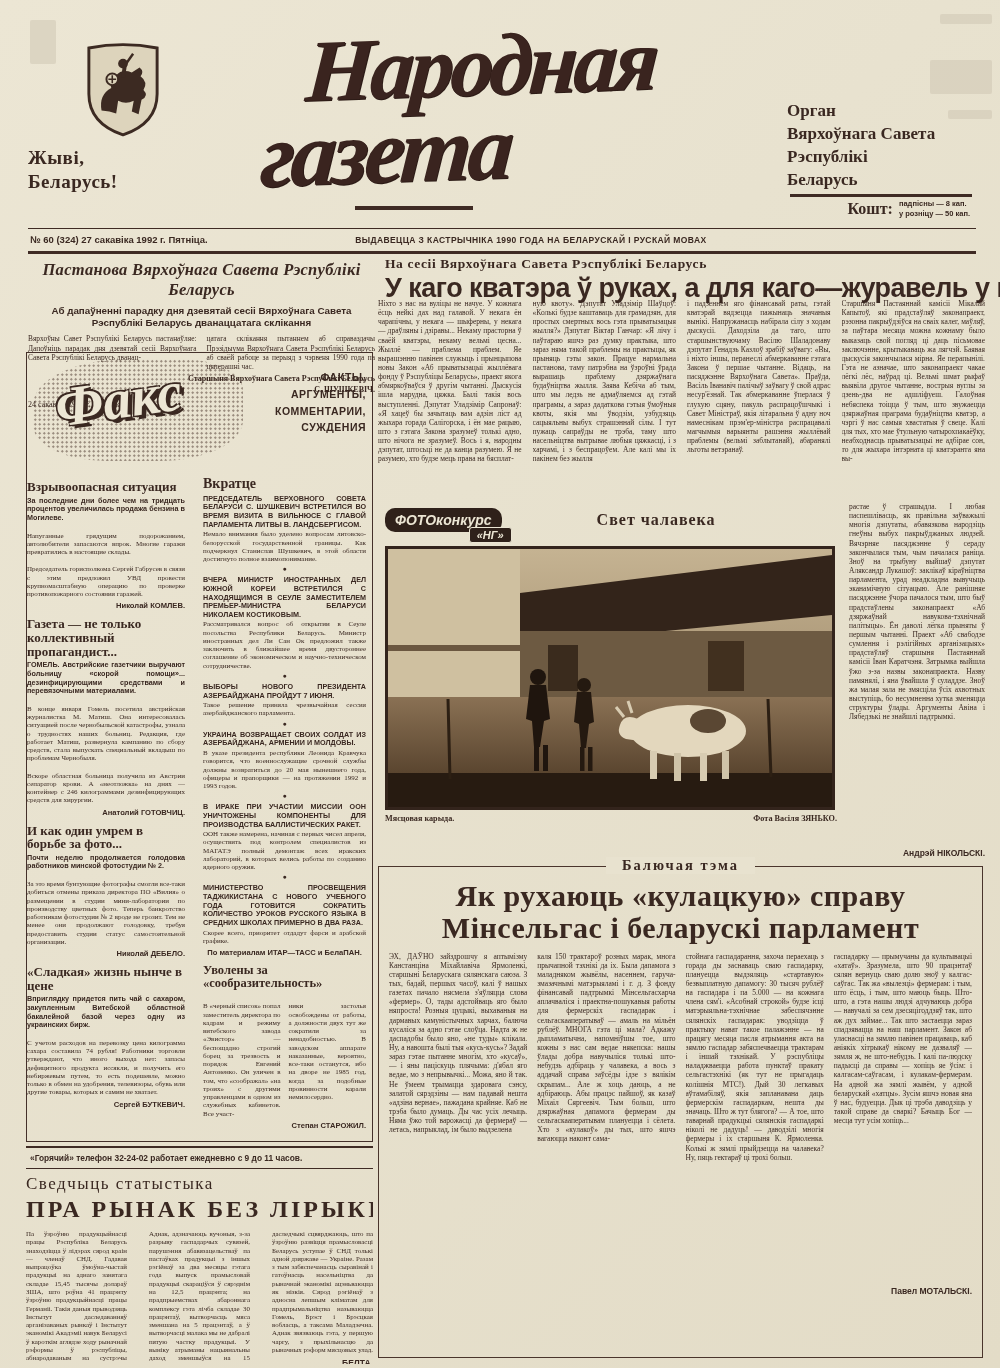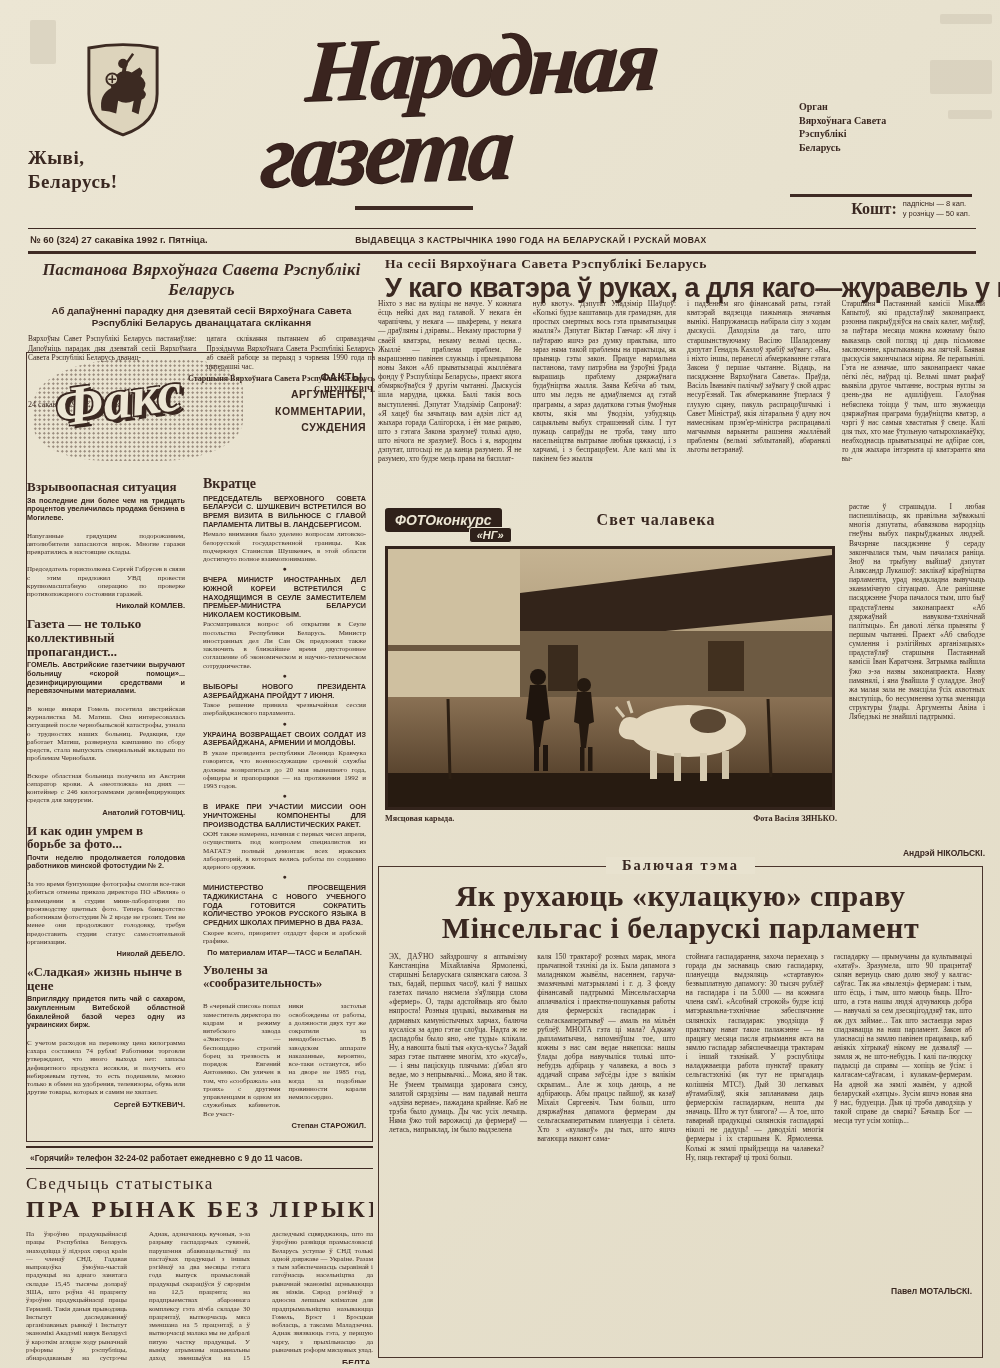--- a/index.html
+++ b/index.html
@@ -11,25 +11,25 @@
   .jt{text-align:justify}
   .artifact{position:absolute;background:#c9c2ad;opacity:.45;border-radius:2px;}
 
   
   #slogan{left:28px;top:146px;font-size:19px;font-weight:bold;line-height:1.25;letter-spacing:.5px}
   #logo{left:250px;top:14px;width:570px;height:205px;transform:rotate(-2deg)}
   .logo-l1,.logo-l2{font-style:italic;font-weight:bold;color:#3a241f;letter-spacing:-4px;line-height:1;
     text-shadow:1px 1px 0 #2c1b16;}
   .logo-l1{position:absolute;left:58px;top:6px;font-size:88px;transform:skewX(-6deg)}
   .logo-l2{position:absolute;left:10px;top:86px;font-size:92px;transform:skewX(-6deg)}
-  #organ{right:26px;top:100px;width:175px;font-size:10px;font-weight:bold;line-height:1.35}
+  #organ{right:38px;top:100px;width:175px;font-size:17px;font-weight:bold;line-height:1.35}
   .rule{position:absolute;background:#3f2b24}
   #price{right:30px;top:199px;width:200px;text-align:right}
   #price .k{font-size:16px;font-weight:bold;display:inline-block;vertical-align:middle}
-  #price .pl{display:inline-block;vertical-align:middle;text-align:left;margin-left:6px;font-size:7.5px;font-weight:normal;line-height:1.3}
+  #price .pl{display:inline-block;vertical-align:middle;text-align:left;margin-left:6px;font-size:7.5px;font-weight:bold;line-height:1.3}
   #issuebar{left:28px;top:228px;width:944px;border-top:1.5px solid #3f2b24;border-bottom:3px solid #3f2b24;
     padding:5px 2px 6px 2px;display:flex;align-items:center}
   #issuebar .no{font-size:9.5px;font-weight:bold}
   #issuebar .pub{flex:1;text-align:center;font-size:8.5px;font-weight:bold;letter-spacing:.4px;padding-right:120px}
 
   
   #postanova{left:28px;top:260px;width:347px}
   #postanova .t{font-style:italic;font-weight:bold;font-size:16.5px;text-align:center;letter-spacing:.3px}
   #postanova .st{font-size:9.8px;font-weight:bold;text-align:center;line-height:1.25;margin-top:5px}
   #postanova .cols{display:flex;gap:10px;margin-top:5px;font-size:7.4px;line-height:1.25}
@@ -42,21 +42,21 @@
   #sess-head .kick{font-size:13.5px;font-weight:bold;letter-spacing:.6px}
   #sess-head h1{margin:2px 0 0 0;font-size:27.5px;line-height:1.02;letter-spacing:-.5px;
     font-family:"Liberation Sans",sans-serif;transform:scaleX(.98);transform-origin:left;white-space:nowrap}
   .newscol{font-size:7.5px;line-height:1.22;text-align:justify;overflow:hidden}
   #bandA{left:378px;top:299px;width:607px;height:196px;display:flex;gap:11px;overflow:hidden}
   #bandA div{flex:1}
   #bandB{left:385px;top:502px;width:600px;height:356px;display:flex;gap:12px}
   #photofeat{width:452px}
   #photofeat .hrow{display:flex;align-items:center;height:36px}
   #badge{position:relative;background:#2f211a;color:#ece6d4;font-style:italic;font-weight:bold;
-    font-size:14px;padding:4px 10px;border-radius:3px;font-family:"Liberation Sans",sans-serif}
+    font-size:14px;padding:4px 10px;border-radius:10px;font-family:"Liberation Sans",sans-serif}
   #badge .ng{position:absolute;right:-10px;bottom:-11px;background:#2f211a;padding:1px 7px;border-radius:3px;
     font-size:11px;border:1px solid #ece6d4}
   #photofeat .ptitle{font-size:16px;font-weight:bold;margin-left:95px;letter-spacing:1px}
   #photo{margin-top:8px;border:3px solid #33241c;width:444px;height:258px;background:#4a3828}
   #photofeat .caprow{display:flex;justify-content:space-between;margin-top:4px;font-size:8.2px;font-weight:bold}
   #col5wrap{flex:1;display:flex;flex-direction:column}
   #col5wrap .newscol{flex:1}
   .byline{text-align:right;font-weight:bold;font-size:8.5px;font-family:"Liberation Sans",sans-serif;margin-top:4px}
 
   

